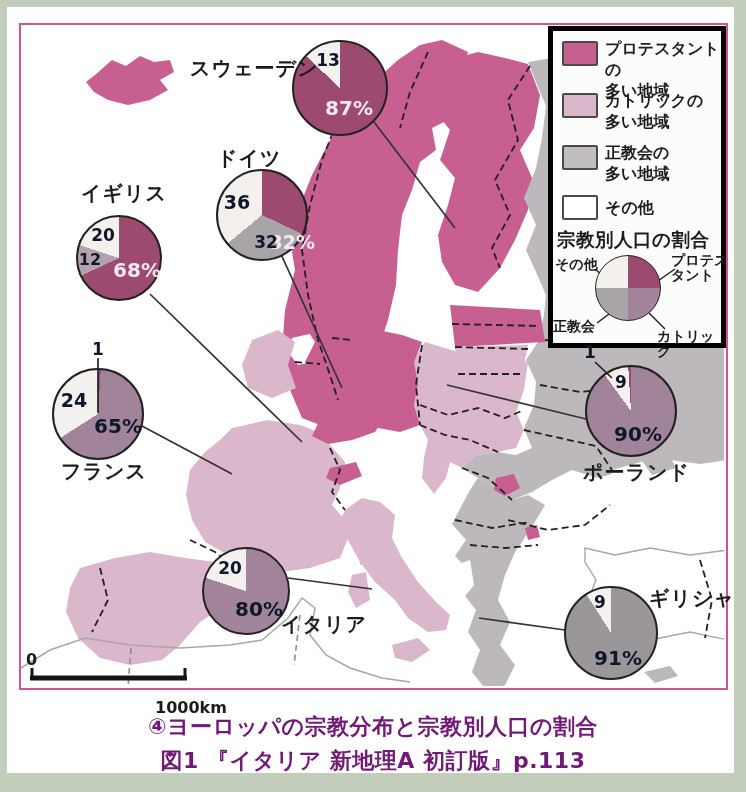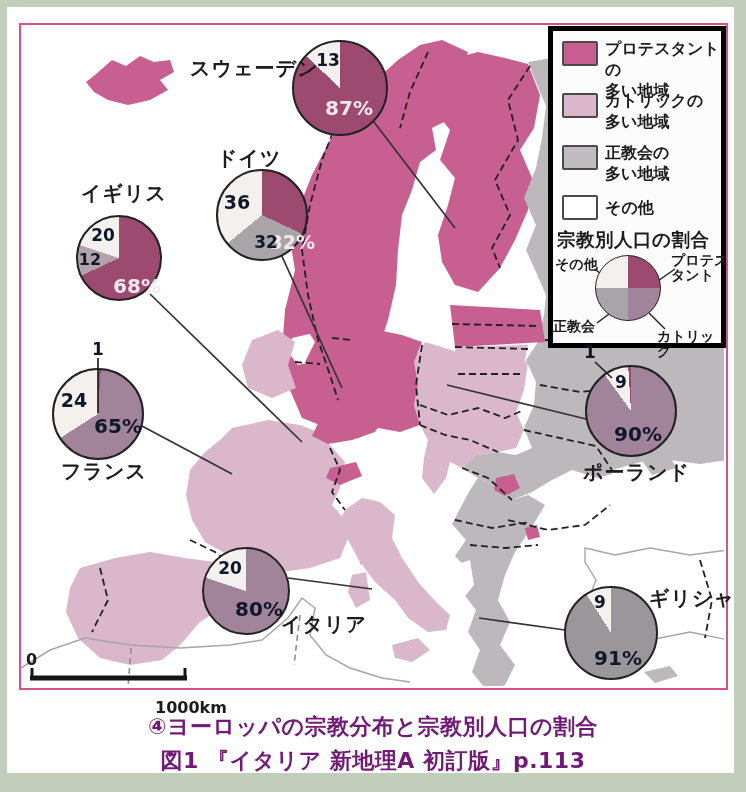--- a/index.html
+++ b/index.html
@@ -158,21 +158,21 @@
 <div class="pie" style="left: 564px; top: 586px; width: 94px; height: 94px; background: conic-gradient(rgb(154, 150, 154) 0deg, rgb(154, 150, 154) 327.6deg, rgb(243, 240, 238) 327.6deg, rgb(243, 240, 238) 360deg);"></div>
 <div class="pie" style="left: 595px; top: 255px; width: 66px; height: 66px; border-width: 1.5px; z-index: 6; background: conic-gradient(rgb(157, 74, 112) 0deg, rgb(157, 74, 112) 90deg, rgb(161, 132, 154) 90deg, rgb(161, 132, 154) 180deg, rgb(168, 164, 167) 180deg, rgb(168, 164, 167) 270deg, rgb(243, 240, 238) 270deg, rgb(243, 240, 238) 360deg);"></div>
 
 <div class="plabel big" style="left:349px;top:108px;color:#f7e8ef;">87%</div>
 <div class="plabel sm" style="left:328px;top:61px;">13</div>
 
 <div class="plabel big wrap" style="left:283px;top:203px;color:#f7e8ef;font-size:19px;">32%</div>
 <div class="plabel sm" style="left:266px;top:243px;">32</div>
 <div class="plabel sm" style="left:237px;top:203px;font-size:19px;">36</div>
 
-<div class="plabel big" style="left:137px;top:270px;color:#f7e8ef;margin-top:16px;">68%</div>
+<div class="plabel big" style="left:137px;top:270px;color:#f7e8ef;">68%</div>
 <div class="plabel sm" style="left:90px;top:260px;font-size:16px;">12</div>
 <div class="plabel sm" style="left:103px;top:236px;">20</div>
 
 <div class="plabel big" style="left:118px;top:426px;">65%</div>
 <div class="plabel sm" style="left:74px;top:401px;font-size:19px;">24</div>
 <div class="plabel sm" style="left:98px;top:350px;">1</div>
 
 <div class="plabel big" style="left:259px;top:609px;">80%</div>
 <div class="plabel sm" style="left:230px;top:569px;">20</div>
 

